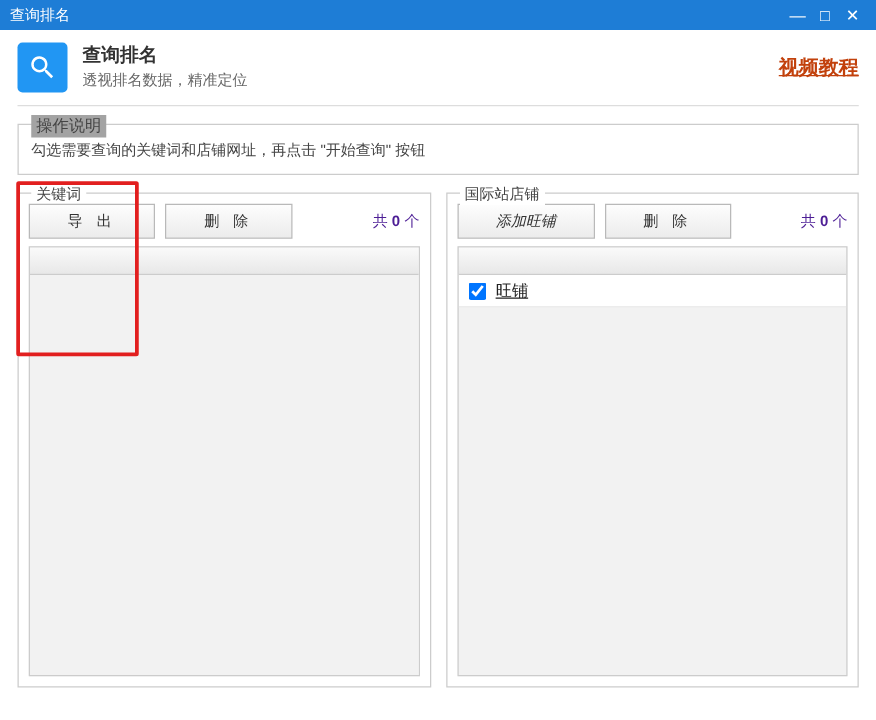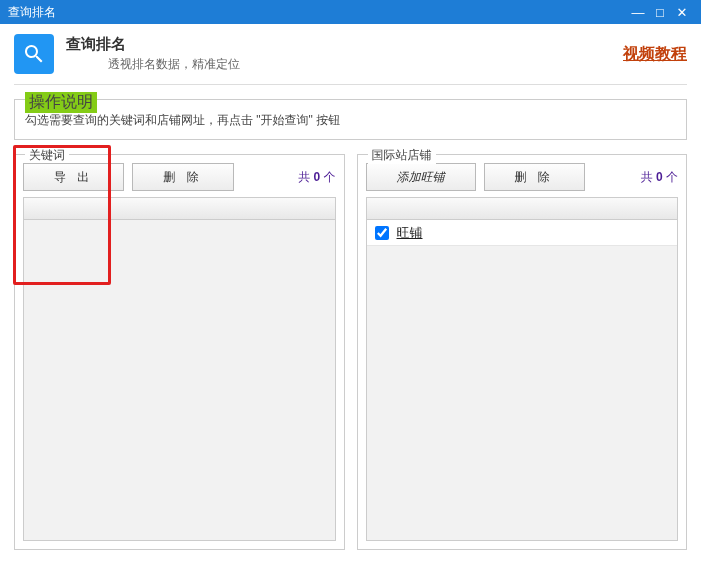--- a/index.html
+++ b/index.html
@@ -8,29 +8,29 @@
   
   .titlebar { background: linear-gradient(#1e7dd6, #1e7dd6); height: 24px; color: #fff; display: flex; align-items: center; padding: 0 8px; font-size: 12px; }
   .titlebar .title { flex: 1; }
   .titlebar .win-btn { width: 22px; text-align: center; cursor: pointer; font-size: 13px; }
 
   
   .header { display: flex; align-items: center; padding: 10px 14px 8px; }
   .header .icon-box { width: 40px; height: 40px; background: #2196f3; border-radius: 4px; display: flex; align-items: center; justify-content: center; margin-right: 12px; }
   .header .icon-box svg { width: 24px; height: 24px; fill: #fff; }
   .header .titles .h1 { font-size: 15px; color: #333; font-weight: bold; margin-bottom: 2px; }
-  .header .titles .h2 { font-size: 12px; color: #666; margin-left: 42px; }
+  .header .titles .h2 { font-size: 12px; color: #666; }
   .header .spacer { flex: 1; }
   .header .tutorial { color: #c2410c; font-weight: bold; font-size: 16px; text-decoration: underline; cursor: pointer; }
 
   .sep { height: 1px; background: #ddd; margin: 2px 14px 0; }
 
   
   .group { position: relative; border: 1px solid #ccc; margin: 14px 14px 0; padding: 10px 10px; }
-  .group .legend { position: absolute; top: -8px; left: 10px; background: #84cc16; padding: 0 4px; color: #444; font-size: 16px; }
+  .group .legend { position: absolute; top: -8px; left: 10px; background: #a3a3a3; padding: 0 4px; color: #444; font-size: 13px; }
 
   .instr-text { color: #444; font-size: 12px; padding: 2px 0 0; }
 
   
   .pane-row { display: flex; gap: 12px; margin: 14px 14px 0; }
   .pane { position: relative; border: 1px solid #ccc; flex: 1; display: flex; flex-direction: column; height: 396px; }
   .pane .legend { position: absolute; top: -8px; left: 10px; background: #fff; padding: 0 4px; color: #444; font-size: 12px; }
 
   .toolbar { display: flex; align-items: center; padding: 8px 8px 6px; gap: 8px; }
   .toolbar .count { margin-left: auto; color: #4c1d95; font-size: 12px; }

